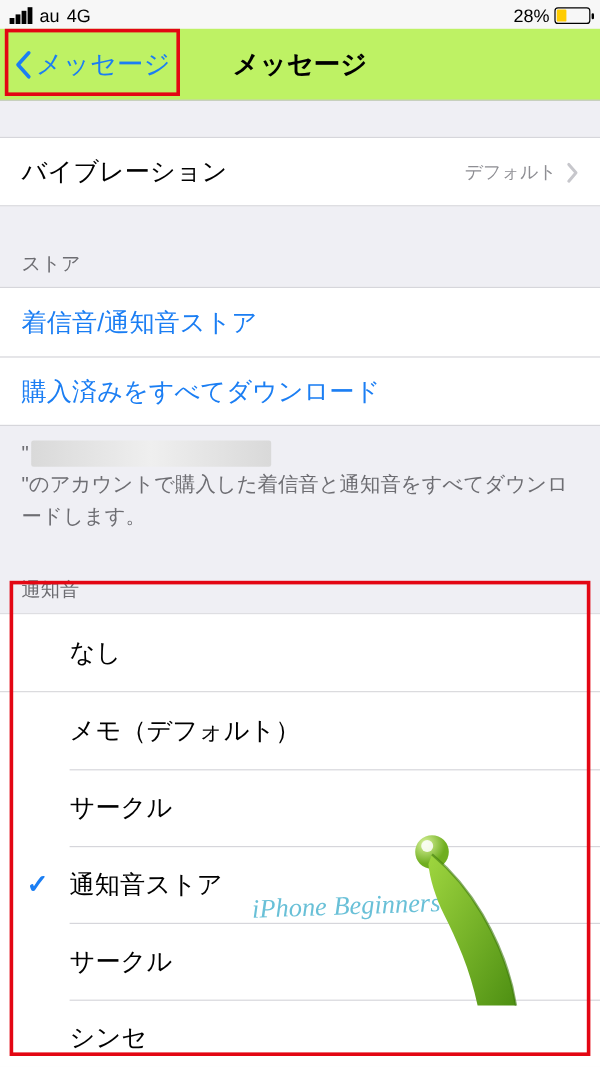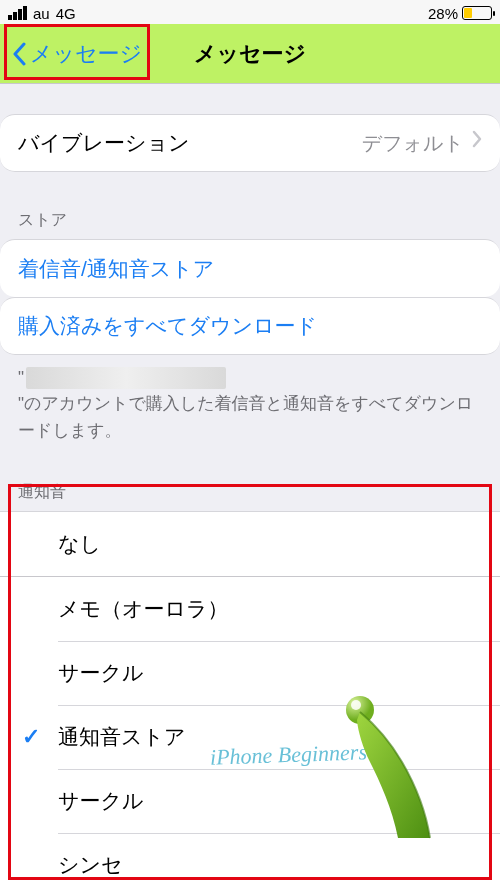--- a/index.html
+++ b/index.html
@@ -79,26 +79,25 @@
   
   .group-spacer { height: 30px; }
   .cell {
     background:#fff;
     min-height: 58px;
     padding: 0 18px;
     display:flex; align-items:center;
     font-size: 21px;
     border-top:1px solid #d6d6db;
     position:relative;
-    border-radius:15px;
   }
   .cell:last-of-type { border-bottom:1px solid #d6d6db; }
   .cell .right {
-    margin-left:auto; display:flex; align-items:flex-start; gap:8px;
-    color:#8e8e93; font-size:20px;
+    margin-left:auto; display:flex; align-items:flex-end; gap:8px;
+    color:#8e8e93; font-size:15px;
   }
   .chevron {
     width:10px; height:18px;
     color:#c7c7cc;
   }
   .link { color:#1b7ef3; }
   .section-header {
     font-size:16px; color:#6d6d72;
     padding: 38px 18px 8px 18px;
   }
@@ -226,21 +225,21 @@
   <span>"のアカウントで購入した着信音と通知音をすべてダウンロードします。</span>
 </div>
 
 <div class="section-header">通知音</div>
 <div class="sound-list" id="sound-list">
     <div class="sound-cell">
       <span>なし</span>
     </div>
     <div class="group-divider"></div>
     <div class="sound-cell">
-      <span>メモ（オーロラ）</span>
+      <span>メモ（デフォルト）</span>
     </div>
     <div class="sound-cell">
       <span>サークル</span>
     </div>
     <div class="sound-cell">
       <span class="checkmark">✓</span>
       <span>通知音ストア</span>
     </div>
     <div class="sound-cell">
       <span>サークル</span>

